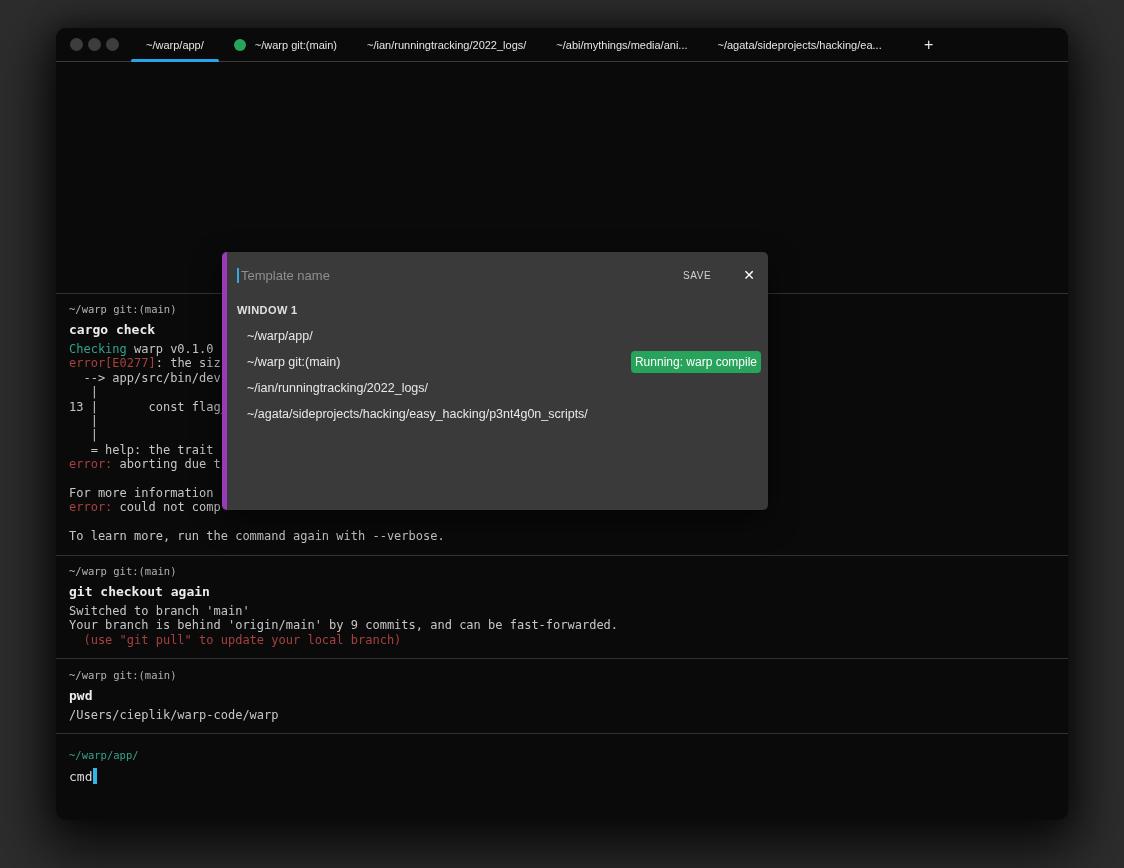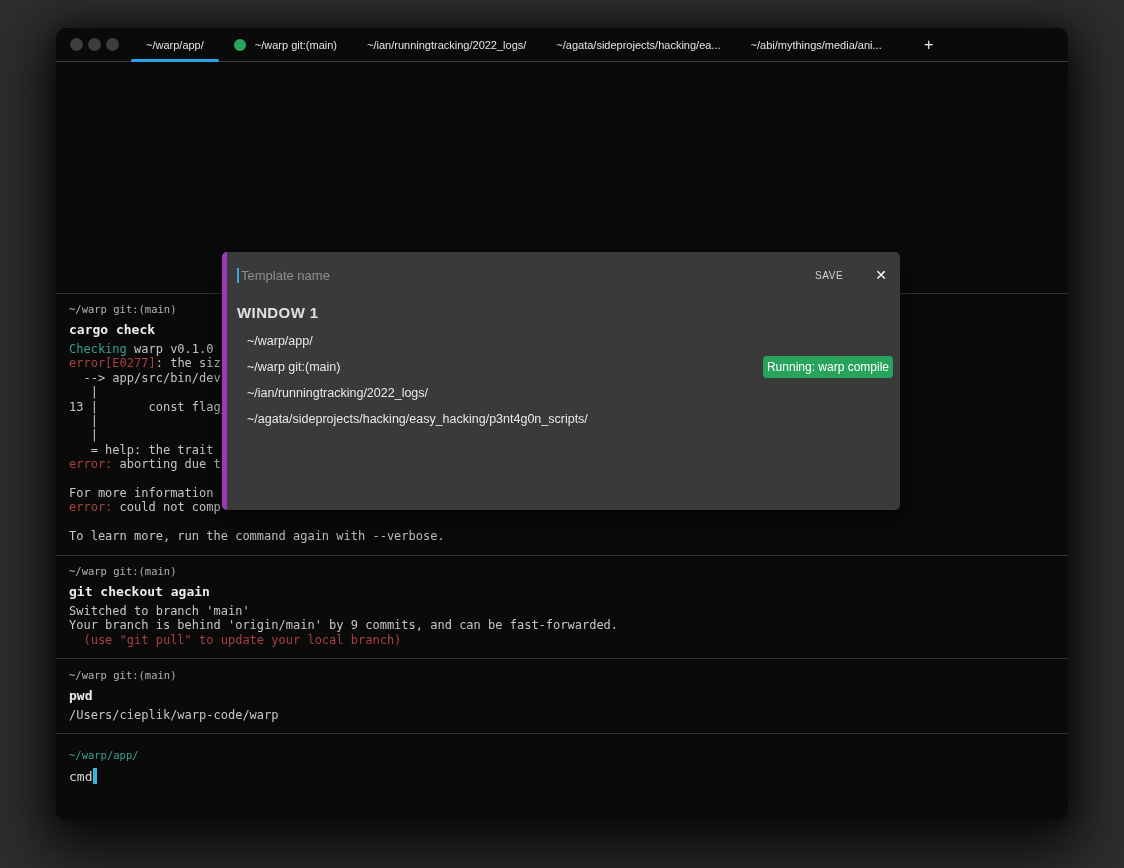--- a/index.html
+++ b/index.html
@@ -38,35 +38,35 @@
   .oline { height:14.4px; font-family:"DejaVu Sans Mono", monospace; font-size:12px;
            line-height:14.4px; color:#c6c6c6; white-space:pre; }
   .seg { white-space:pre; }
   .seg-red { color:#a84040; }
   .seg-teal { color:#35a18b; }
   .inputline { font-family:"DejaVu Sans Mono", monospace; font-size:13px; line-height:17px;
                color:#d8d8d8; display:flex; margin-top:5px; }
   .caret { display:inline-block; width:4px; height:16px; background:#35b5e5; margin-left:1px; }
 
   
-  .modal { position:absolute; left:166px; top:224px; width:678px; height:258px;
+  .modal { position:absolute; left:166px; top:224px; width:546px; height:258px;
            background:#3a3a3a; border-radius:5px; z-index:10;
            box-shadow:0 10px 28px rgba(0,0,0,.55); }
   .accent { position:absolute; left:0; top:0; bottom:0; width:5px; background:#9b3ab8;
             border-radius:5px 0 0 5px; }
   .mhead { display:flex; align-items:center; height:46px; padding:0 13px 0 15px; }
   .mcaret { width:2px; height:15px; background:#33a9e0; margin-right:2px; }
   .tname { flex:1; background:transparent; border:none; outline:none; color:#dddddd;
            font-size:13px; font-family:"Liberation Sans", sans-serif; caret-color:transparent; }
   .tname::placeholder { color:#8f8f8f; }
   .save { background:none; border:none; color:#d2d2d2; font-size:10px; letter-spacing:.6px;
           font-family:"Liberation Sans", sans-serif; margin-right:32px; cursor:default; }
   .close { background:none; border:none; color:#ffffff; font-size:14px; cursor:default;
            font-family:"Liberation Sans", sans-serif; }
-  .msection { font-size:15px; font-weight:bold; letter-spacing:.4px; color:#e0e0e0;
+  .msection { font-size:11px; font-weight:bold; letter-spacing:.4px; color:#e0e0e0;
               margin:6px 0 7px 15px; }
   .mitem { position:relative; height:26px; display:flex; align-items:center;
            padding-left:25px; color:#e8e8e8; font-size:12.5px; white-space:nowrap; }
   .badge { position:absolute; right:7px; top:50%; transform:translateY(-50%);
            background:#27a35b; color:#ffffff; font-size:12px; padding:4px 4px;
            border-radius:4px; white-space:nowrap; }
 </style>
 </head>
 <body>
 
@@ -84,24 +84,24 @@
         <span class="tab-underline"></span>
       </div>
       <div class="tab">
         <span class="green-dot"></span>
         <span class="tab-label">~/warp git:(main)</span>
       </div>
       <div class="tab">
         <span class="tab-label">~/ian/runningtracking/2022_logs/</span>
       </div>
       <div class="tab">
-        <span class="tab-label">~/agata/sideprojects/hacking/ea...</span>
+        <span class="tab-label">~/abi/mythings/media/ani...</span>
       </div>
       <div class="tab">
-        <span class="tab-label">~/abi/mythings/media/ani...</span>
+        <span class="tab-label">~/agata/sideprojects/hacking/ea...</span>
       </div>
     </div>
     <div class="plus">+</div>
   </div>
 
   <div class="term">
 
     <div class="sep" style="top:231px"></div>
     <div class="block" style="top:239px">
       <div class="prompt">~/warp git:(main)</div>

